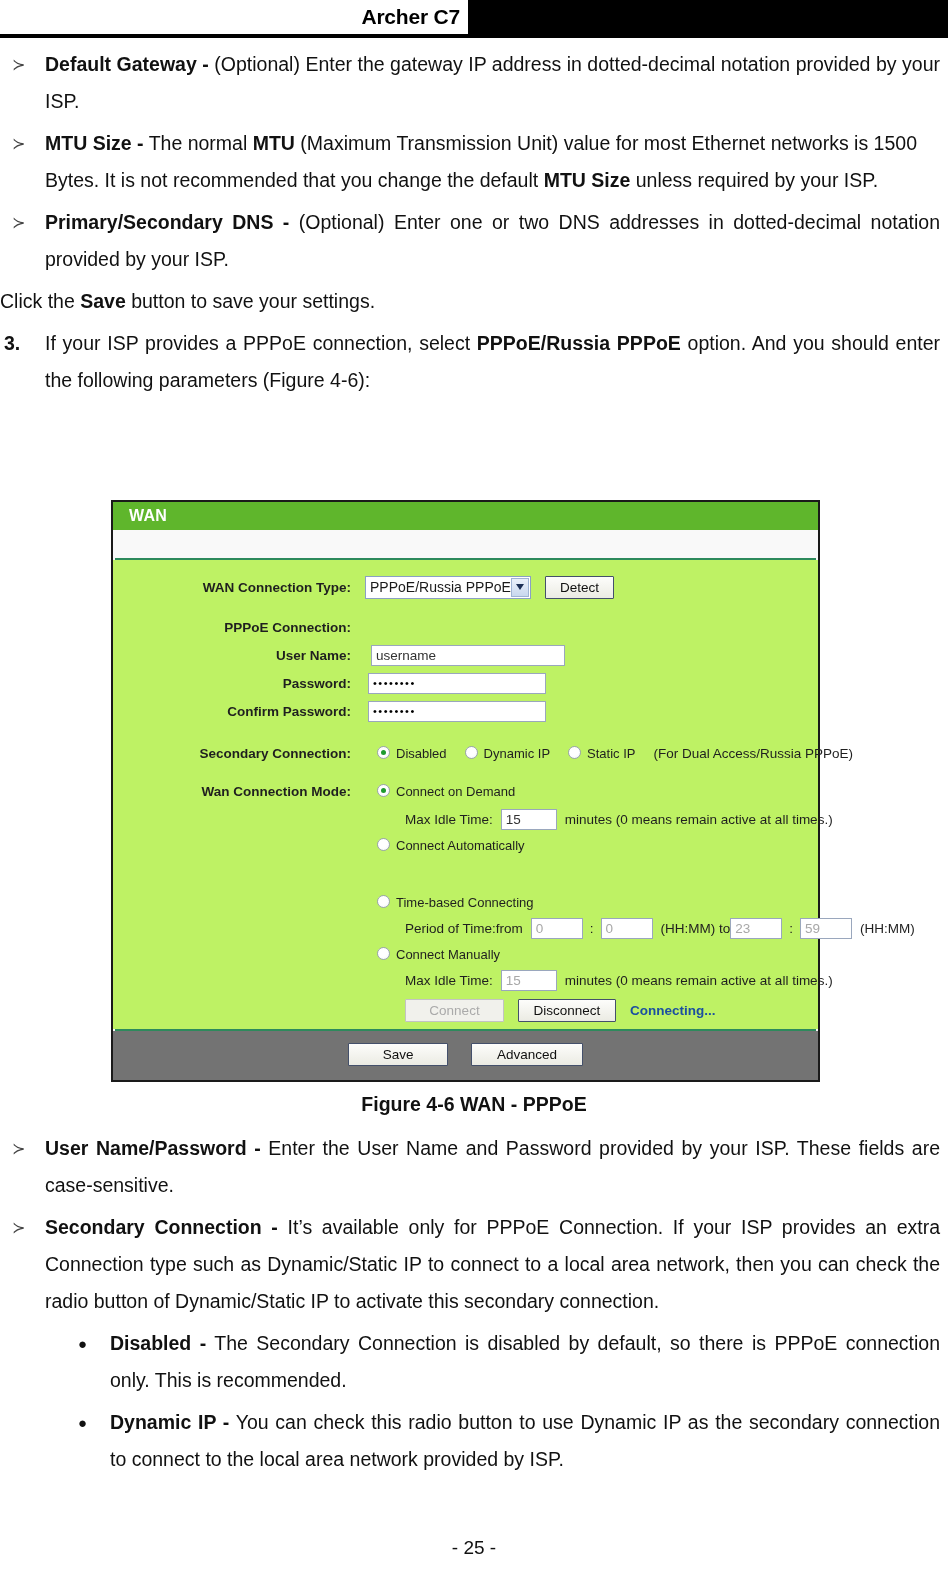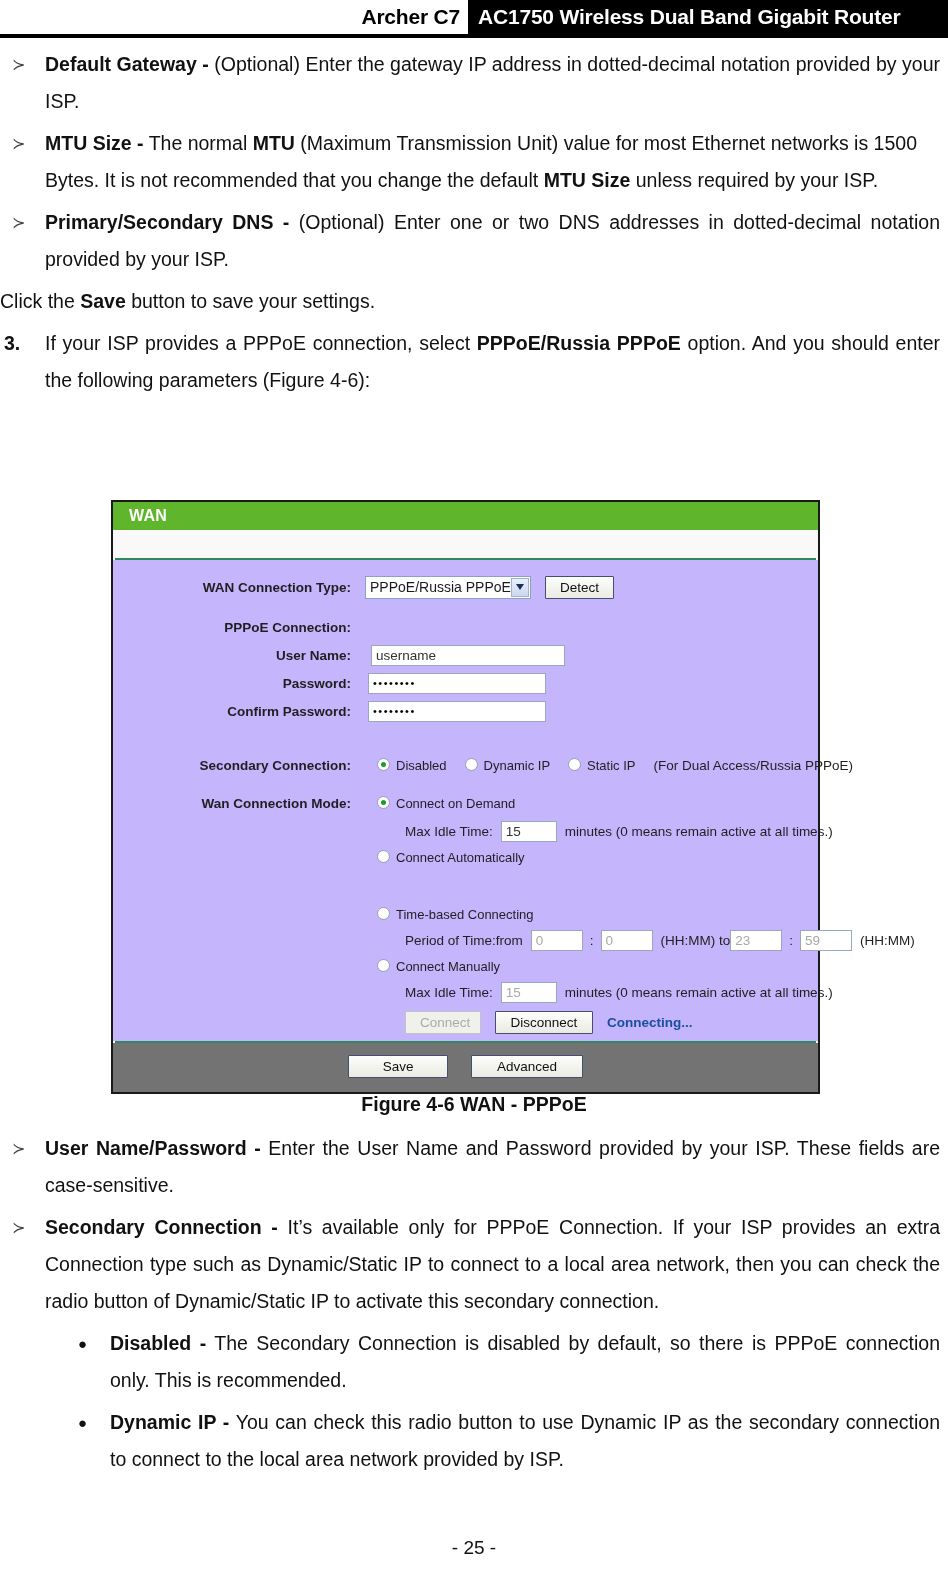--- a/index.html
+++ b/index.html
@@ -147,21 +147,21 @@
   .panel-gap {
     height: 28px;
     background: #f9f9f9;
   }
   .green-rule {
     height: 2px;
     background: #2d8a5c;
     margin: 0 2px;
   }
   .panel-body {
-    background: #c4b5fd;
+    background: #bef264;
     padding: 14px 0 6px 0;
     position: relative;
   }
   .panel-footer {
     background: #737373;
     padding: 12px 0 14px 0;
     text-align: center;
   }
 
   .form-row {
@@ -334,21 +334,20 @@
     font-size: 19px;
     color: #111111;
   }
 </style>
 </head>
 <body>
 
 <div class="doc-header">
   <div class="hdr-black"></div>
   <div class="hdr-model">Archer C7</div>
-  <div class="hdr-title">AC1750 Wireless Dual Band Gigabit Router</div>
   <div class="hdr-rule"></div>
 </div>
 
 <div class="content">
 
   <div class="para bullet-para">
     <span class="bullet-marker">≻</span>
     <b>Default Gateway  -</b><span> (Optional)  Enter  the  gateway  IP  address  in  dotted-decimal  notation provided by your ISP.</span>
   </div>
 
@@ -410,21 +409,21 @@
         </div>
       </div>
 
       <div class="form-row">
         <div class="lbl">Password:</div>
         <div class="fields" style="padding-left:3px;">
           <input class="inp inp-pass" type="text" value="••••••••" style="">
         </div>
       </div>
 
-      <div class="form-row" style="margin-bottom:28px;">
+      <div class="form-row" style="margin-bottom:16px;">
         <div class="lbl">Confirm Password:</div>
         <div class="fields" style="padding-left:3px;">
           <input class="inp inp-pass" type="text" value="••••••••" style="">
         </div>
       </div>
 
       <div class="form-row" style="margin-bottom:12px;">
         <div class="lbl">Secondary Connection:</div>
         <div class="fields" style="padding-left:12px;">
           <label class="radio-item">
@@ -493,21 +492,21 @@
         </label>
       </div>
 
       <div class="sub-row indent">
         <span class="mini-lbl">Max Idle Time:</span>
         <input class="inp inp-idle dim" type="text" value="15" style="">
         <span class="after">minutes (0 means remain active at all times.)</span>
       </div>
 
       <div class="sub-row indent" style="margin-top:4px;">
-        <button class="btn disabled" style="width:76px">Connect</button>
+        <button class="btn disabled" style="width:99px">Connect</button>
         <span class="btn-gap"></span>
         <button class="btn" style="width:98px">Disconnect</button>
         <span class="connecting">Connecting...</span>
       </div>
 
     </div>
 
     <div class="green-rule"></div>
 
     <div class="panel-footer">

